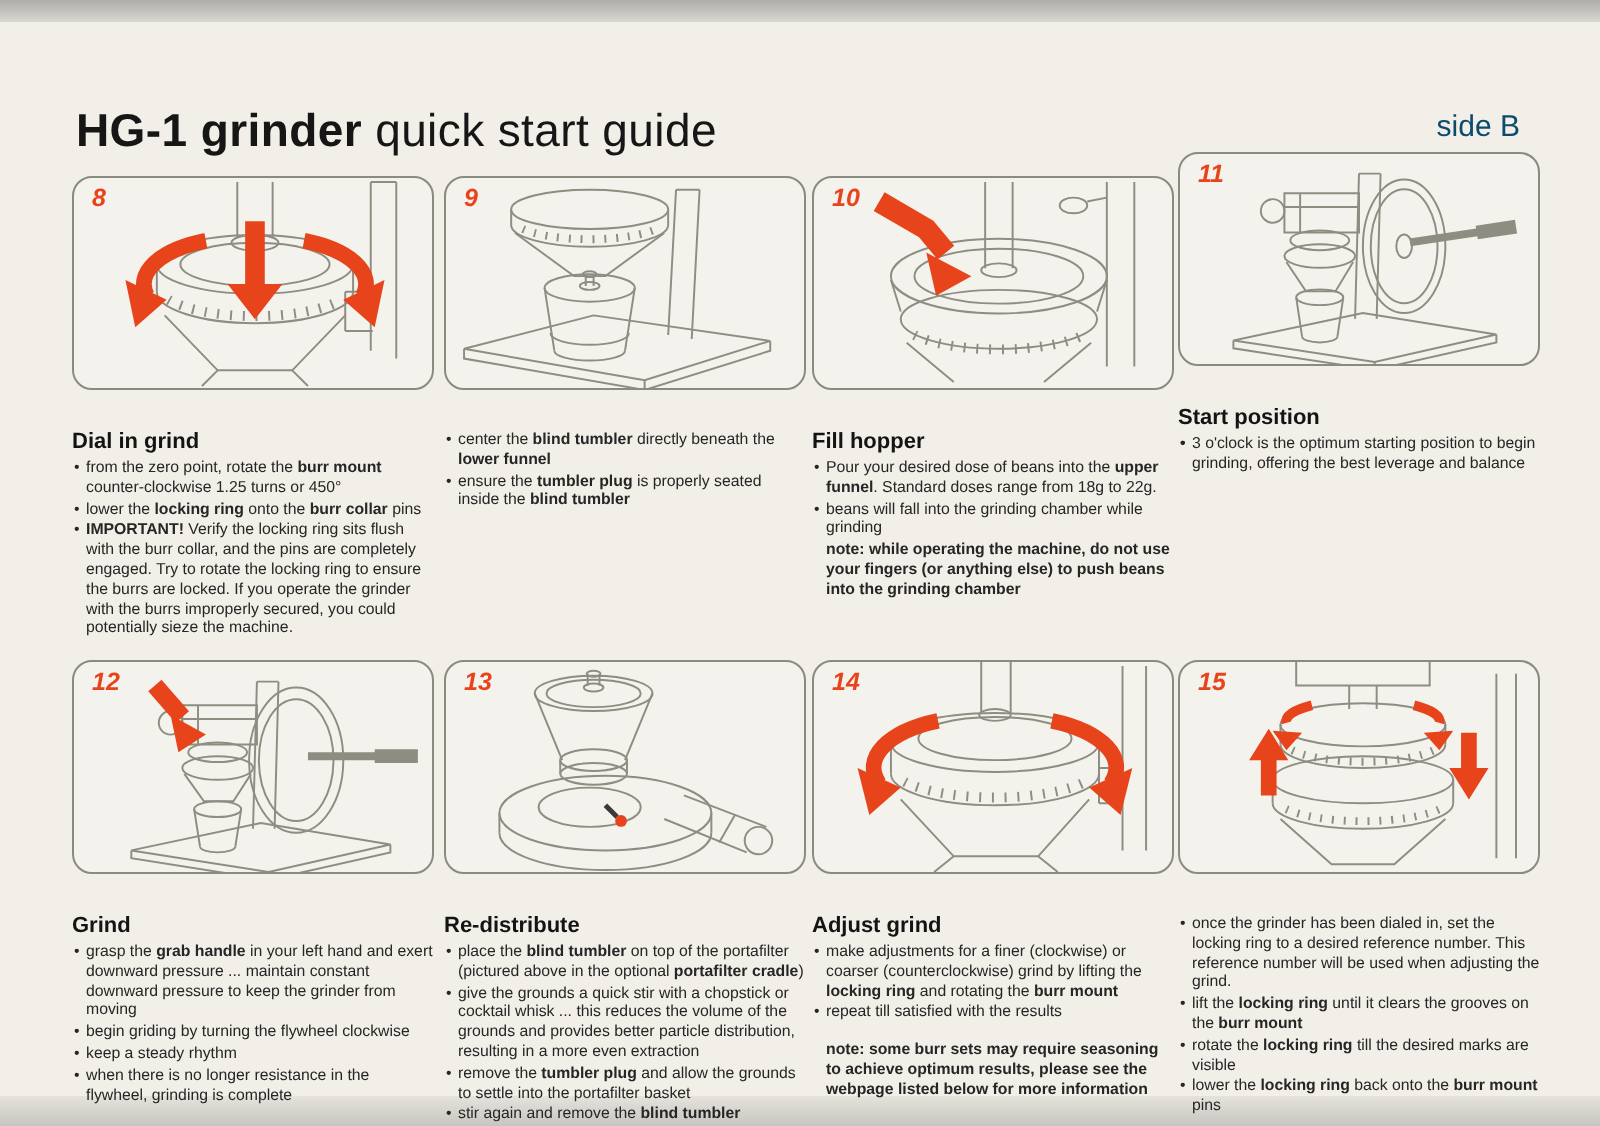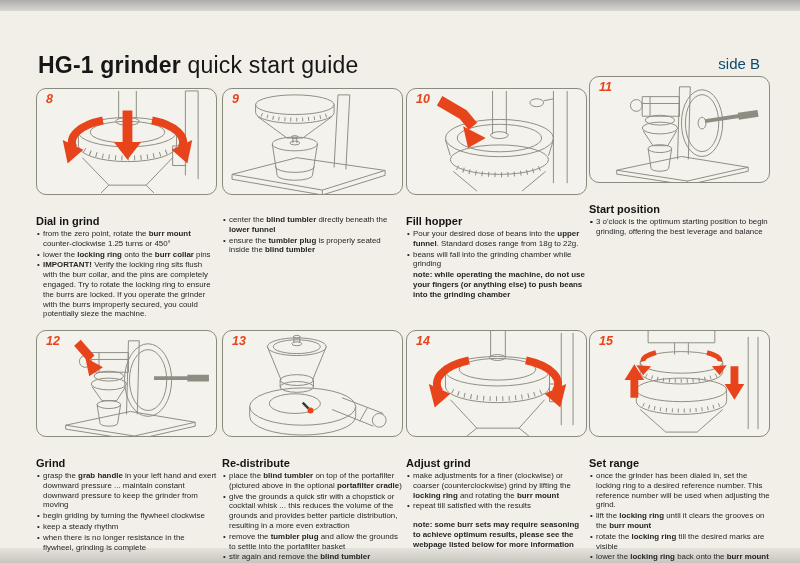--- a/index.html
+++ b/index.html
@@ -296,21 +296,20 @@
           <path d="M66 22 A40 11 0 0 0 53 31" stroke="#e8441c" stroke-width="5" fill="none"></path>
           <path d="M46 35 L61 36 L53 45 Z" fill="#e8441c"></path>
           <path d="M118 22 A40 11 0 0 1 131 31" stroke="#e8441c" stroke-width="5" fill="none"></path>
           <path d="M138 35 L123 36 L131 45 Z" fill="#e8441c"></path>
           <path d="M44 34 L54 50 H48 V68 H40 V50 H34 Z" fill="#e8441c"></path>
           <path d="M146 70 L136 54 H142 V36 H150 V54 H156 Z" fill="#e8441c"></path>
         </g>
       </svg>
     </div>
     <div class="ptext">
-      <div class="phead">Set range</div>
       <div class="bullets">
           <div class="bu"><span class="mk">•</span><span>once the grinder has been dialed in, set the locking ring to a desired reference number. This reference number will be used when adjusting the grind.</span></div>
           <div class="bu"><span class="mk">•</span><span>lift the </span><span class="b">locking ring</span><span> until it clears the grooves on the </span><span class="b">burr mount</span></div>
           <div class="bu"><span class="mk">•</span><span>rotate the </span><span class="b">locking ring</span><span> till the desired marks are visible</span></div>
           <div class="bu"><span class="mk">•</span><span>lower the </span><span class="b">locking ring</span><span> back onto the </span><span class="b">burr mount</span><span> pins</span></div>
         </div>
     </div>
   </div>
 </div>
 

